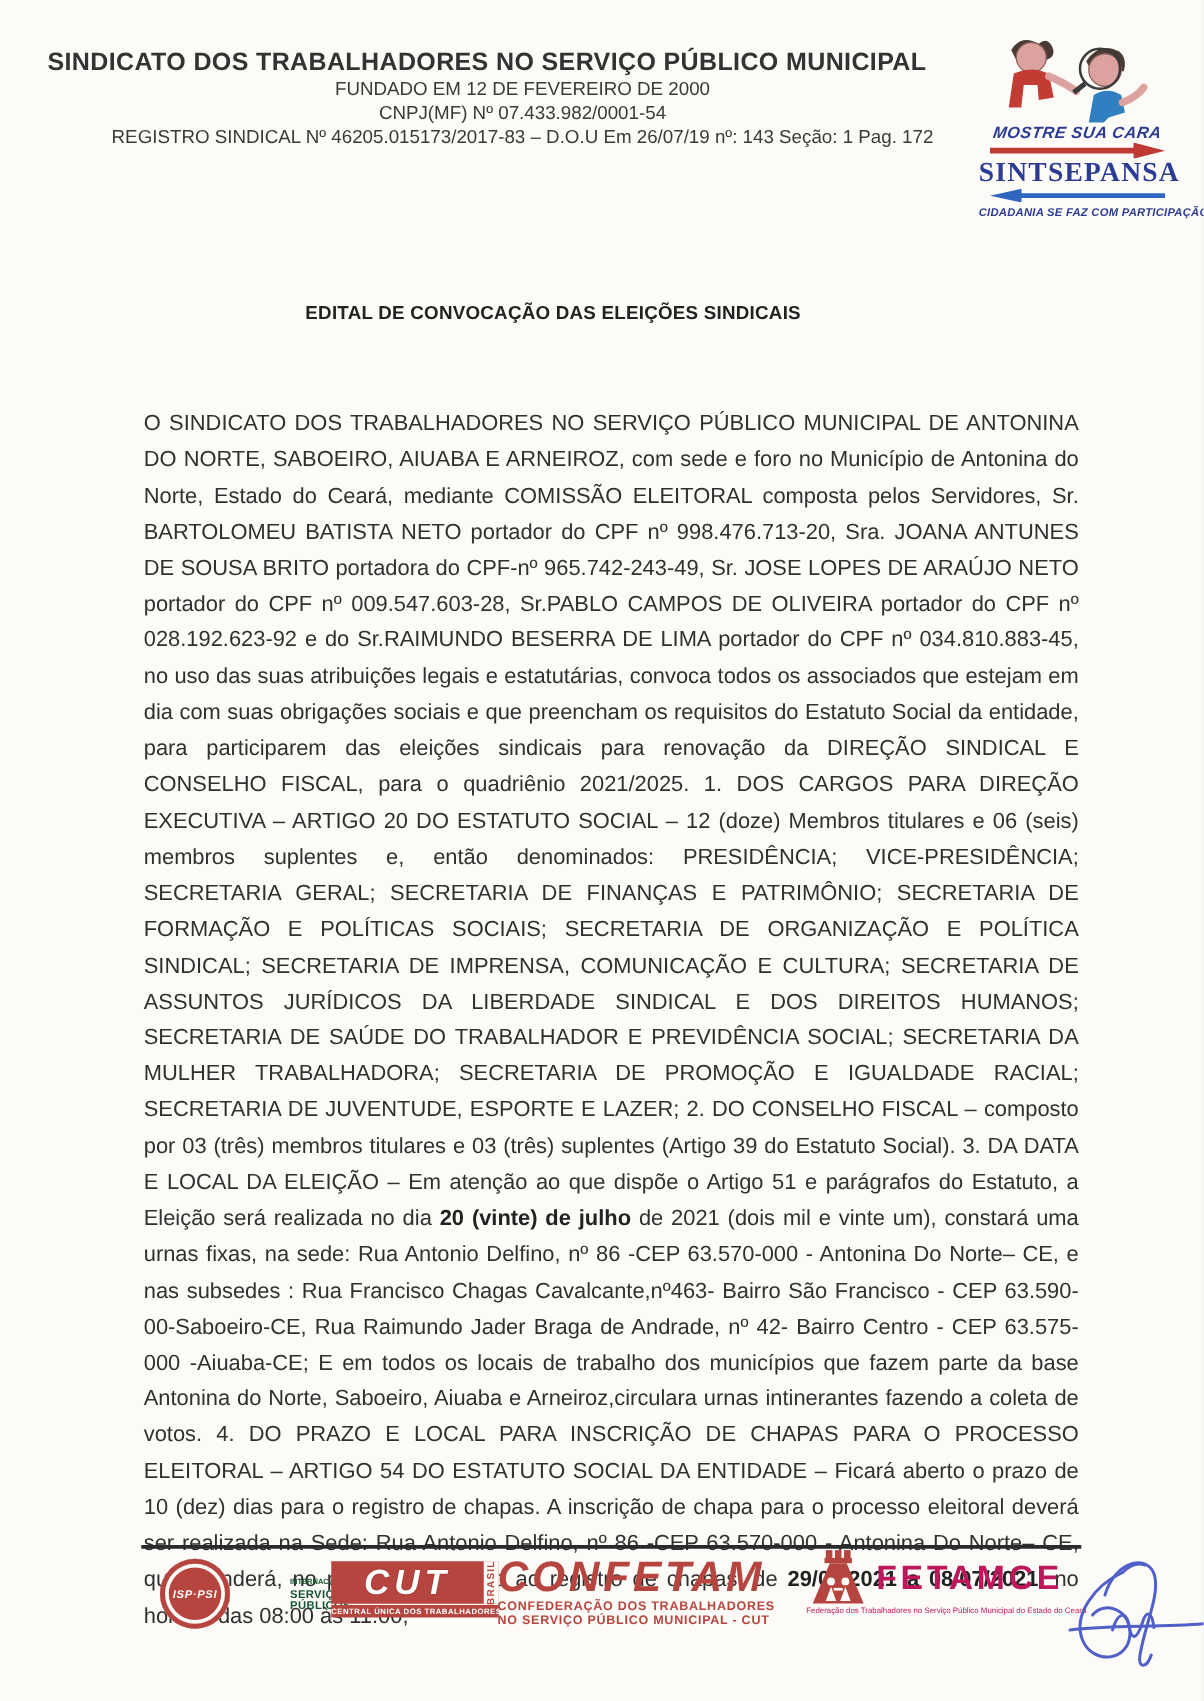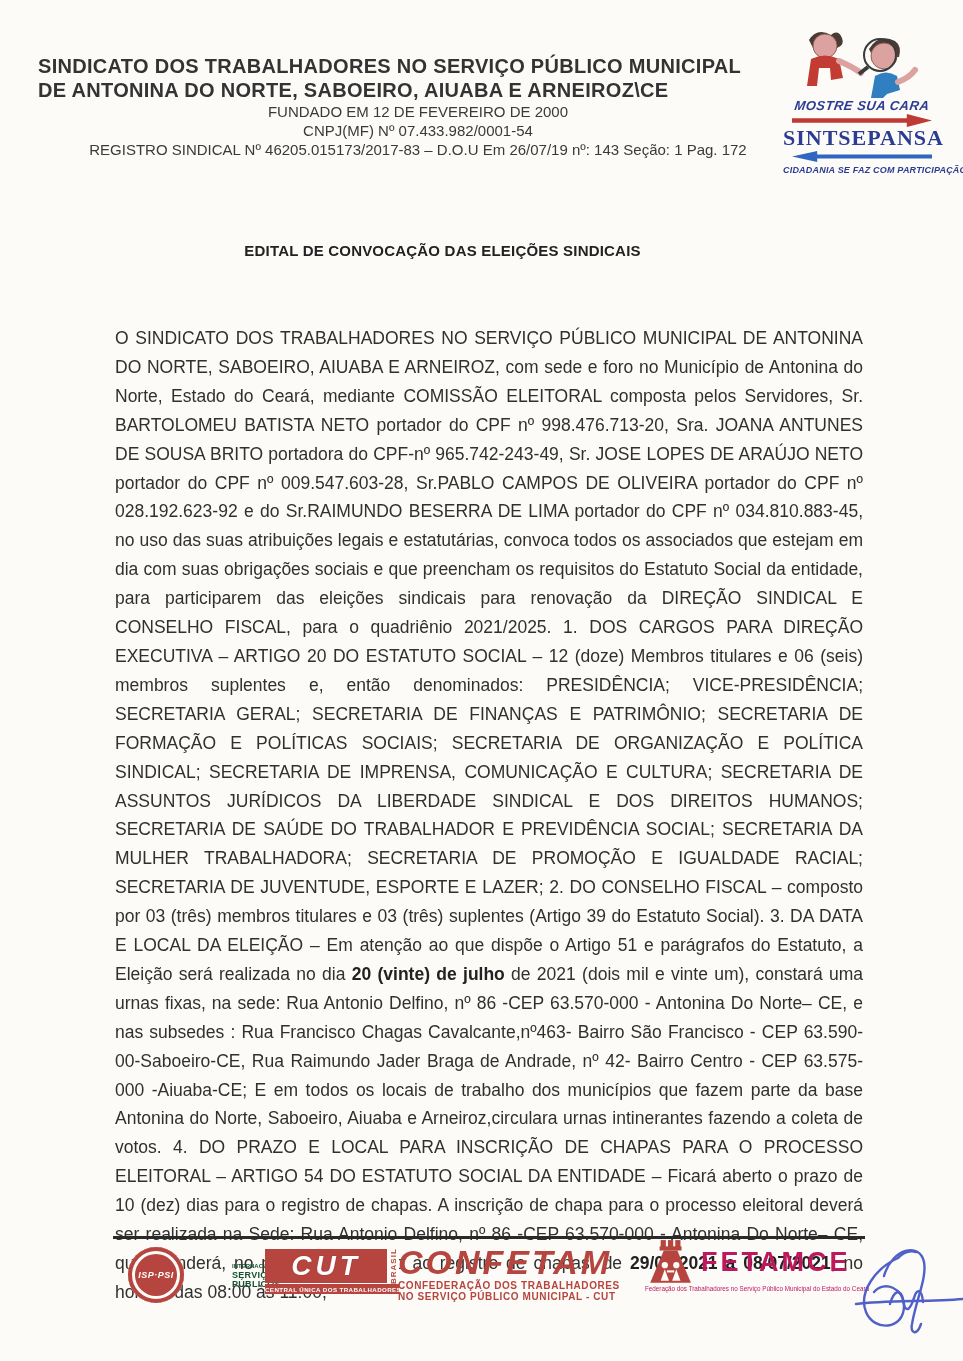--- a/index.html
+++ b/index.html
@@ -9,21 +9,20 @@
     background:#fcfbf8;
     font-family:"Liberation Sans",sans-serif;
     color:#2f2f2f;
     overflow:hidden;
     margin:0 auto;
   }
   
   .letterhead{
     position:absolute;top:38px;left:38px;width:760px;
     text-align:center;
-    margin-top:16px;
   }
   .org-line{
     font-weight:bold;font-size:20px;letter-spacing:.3px;color:#333;
     line-height:24px;text-align:left;
   }
   .meta-line{
     font-size:15px;color:#3a3a3a;line-height:19px;
   }
   .registro{font-size:15px;}
   
@@ -127,21 +126,20 @@
   .fetamce-caption{font-size:6.3px;line-height:7px;margin-top:1px;white-space:nowrap;}
   .signature{position:absolute;top:1240px;left:846px;}
 </style>
 </head>
 <body>
 
 <div class="page">
 
   <div class="letterhead">
     <div class="org-line">SINDICATO DOS TRABALHADORES NO SERVIÇO PÚBLICO MUNICIPAL</div>
-    <div class="org-line">DE ANTONINA DO NORTE, SABOEIRO, AIUABA E ARNEIROZ\CE</div>
     <div class="meta-line">FUNDADO EM 12 DE FEVEREIRO DE 2000</div>
     <div class="meta-line">CNPJ(MF) Nº 07.433.982/0001-54</div>
     <div class="meta-line registro">REGISTRO SINDICAL Nº 46205.015173/2017-83 – D.O.U Em 26/07/19 nº: 143 Seção: 1 Pag. 172</div>
   </div>
 
   <div class="logo">
     <svg class="kids" width="150" height="78" viewBox="0 0 150 78">
       <path d="M22 14 Q30 1 44 9 Q51 3 55 12 Q58 19 50 22 L26 22 Z" fill="#4a3a34"></path>
       <circle cx="38" cy="20" r="12" fill="#dca2a0" stroke="#8a625a" stroke-width="1"></circle>
       <path d="M20 60 L24 33 Q38 26 52 33 L56 52 L44 54 L43 42 L32 42 L30 60 Z" fill="#c23c34"></path>

